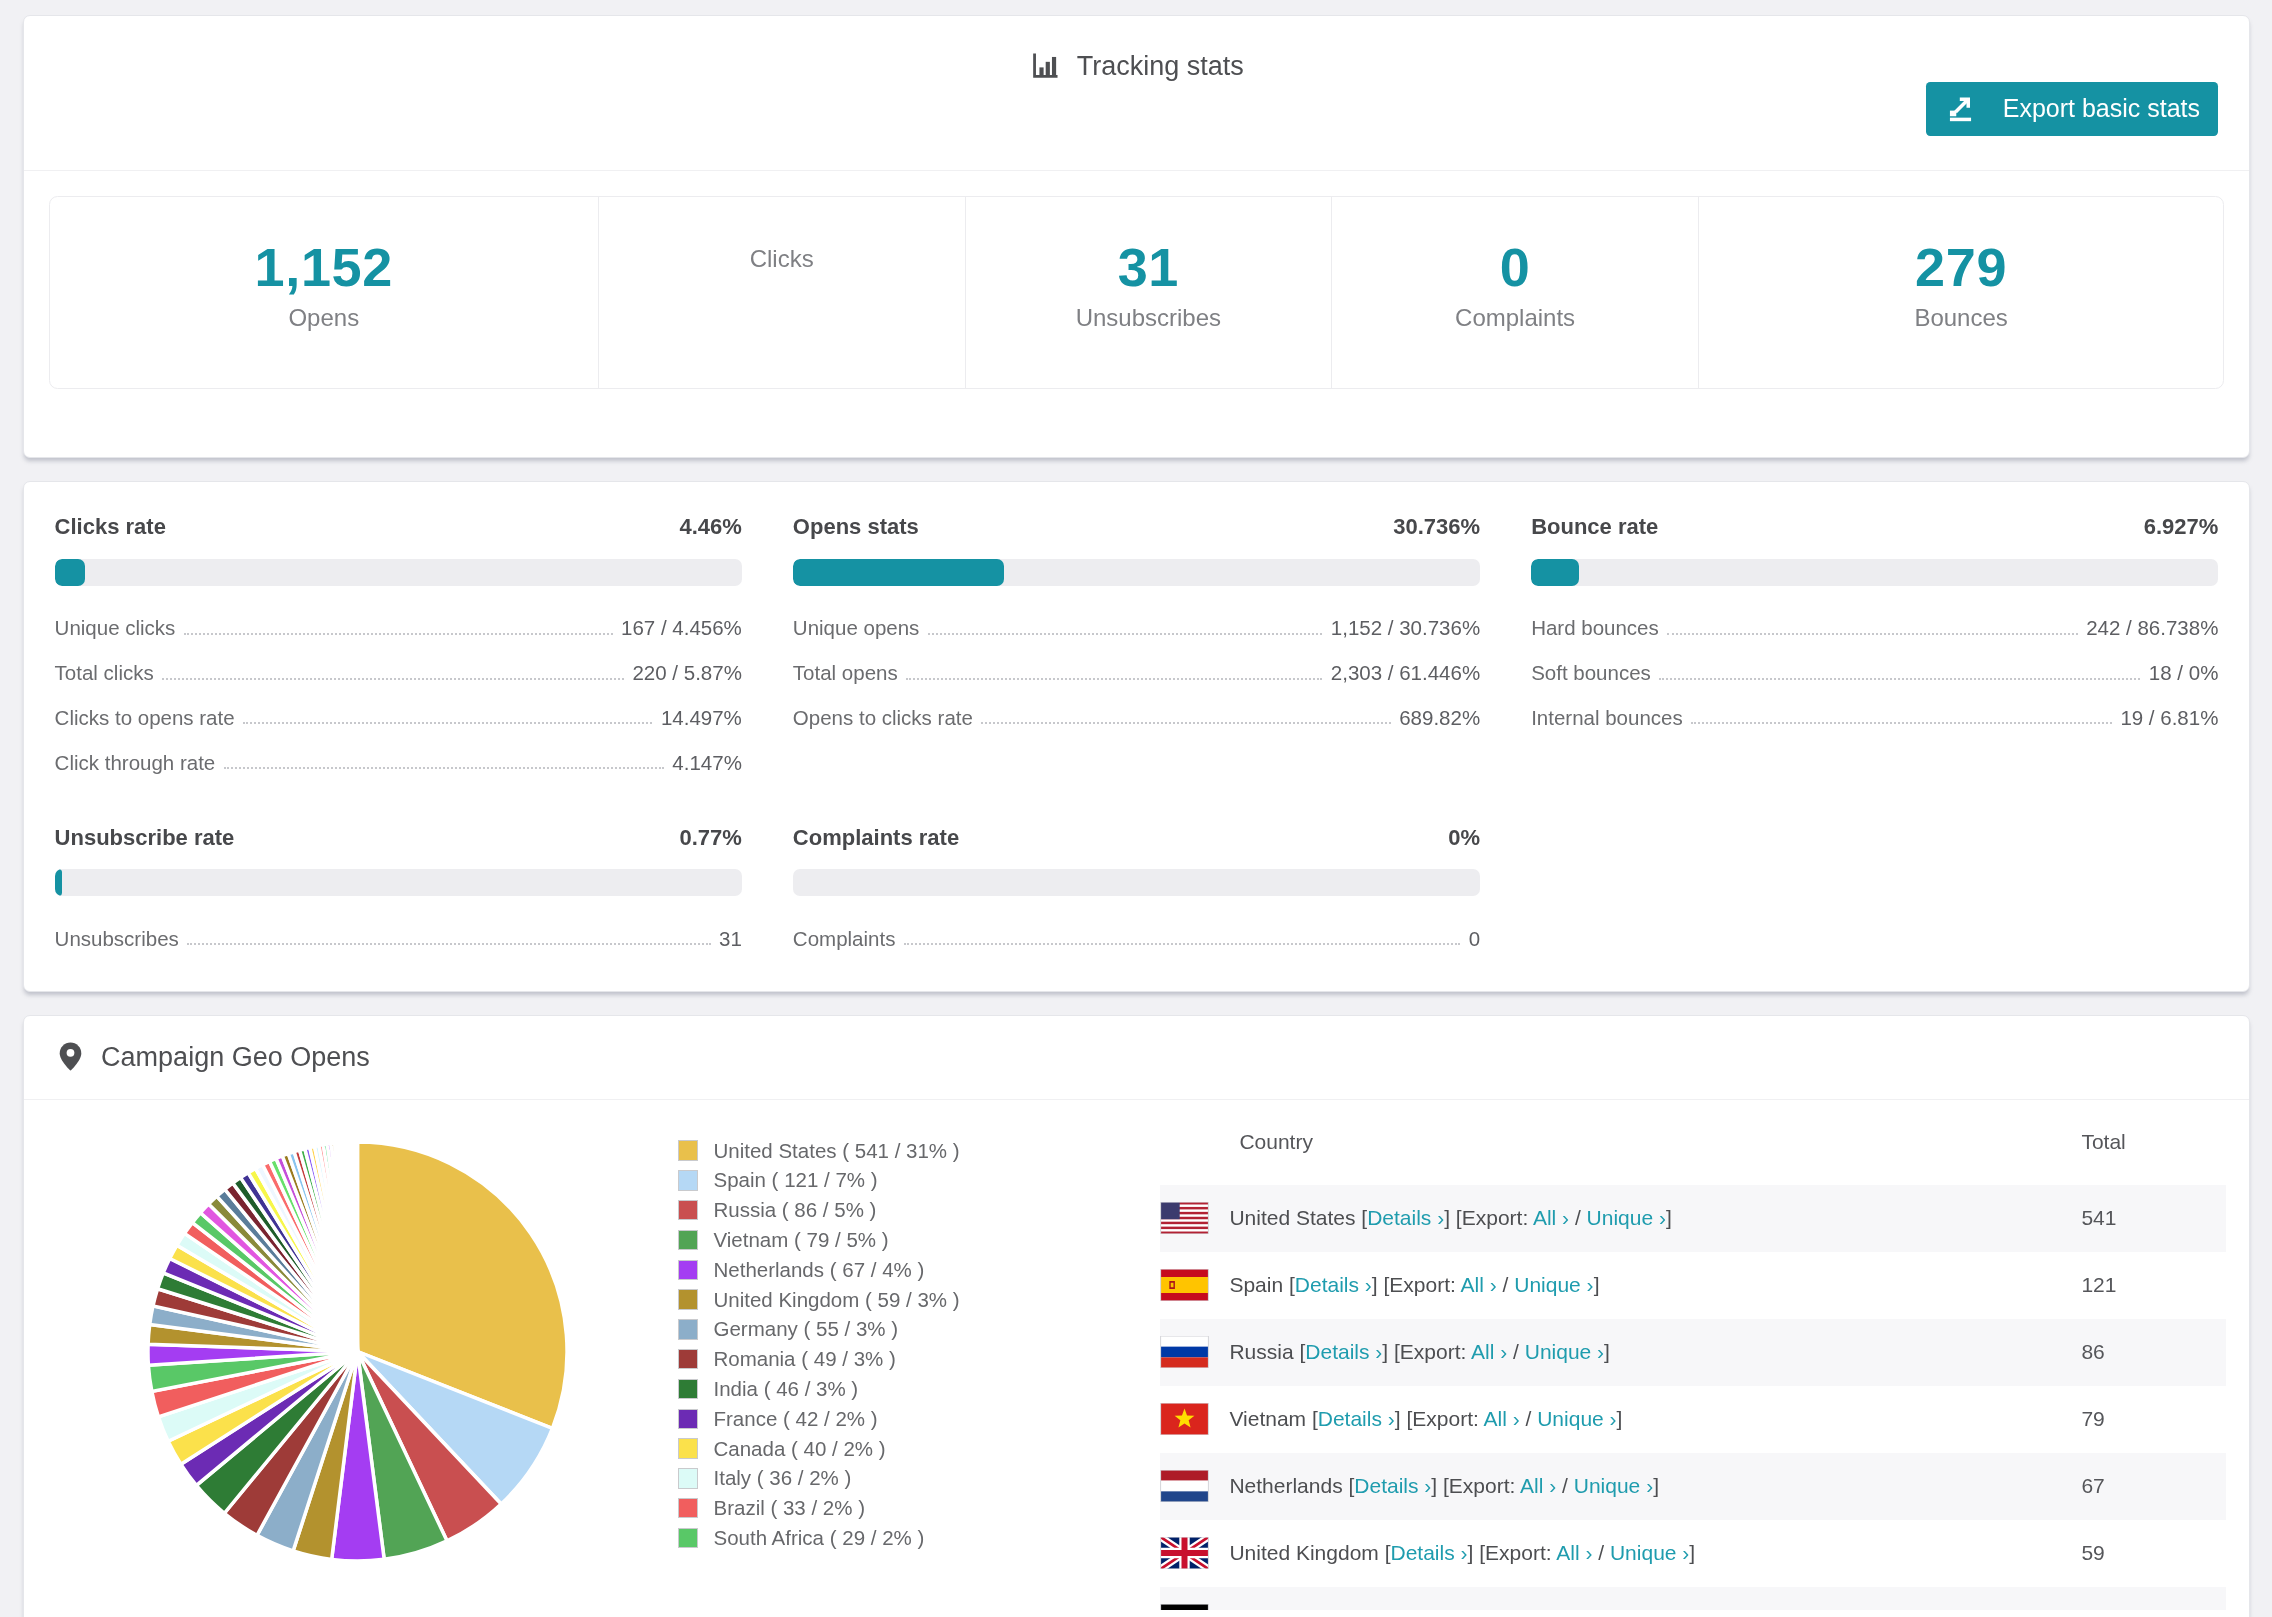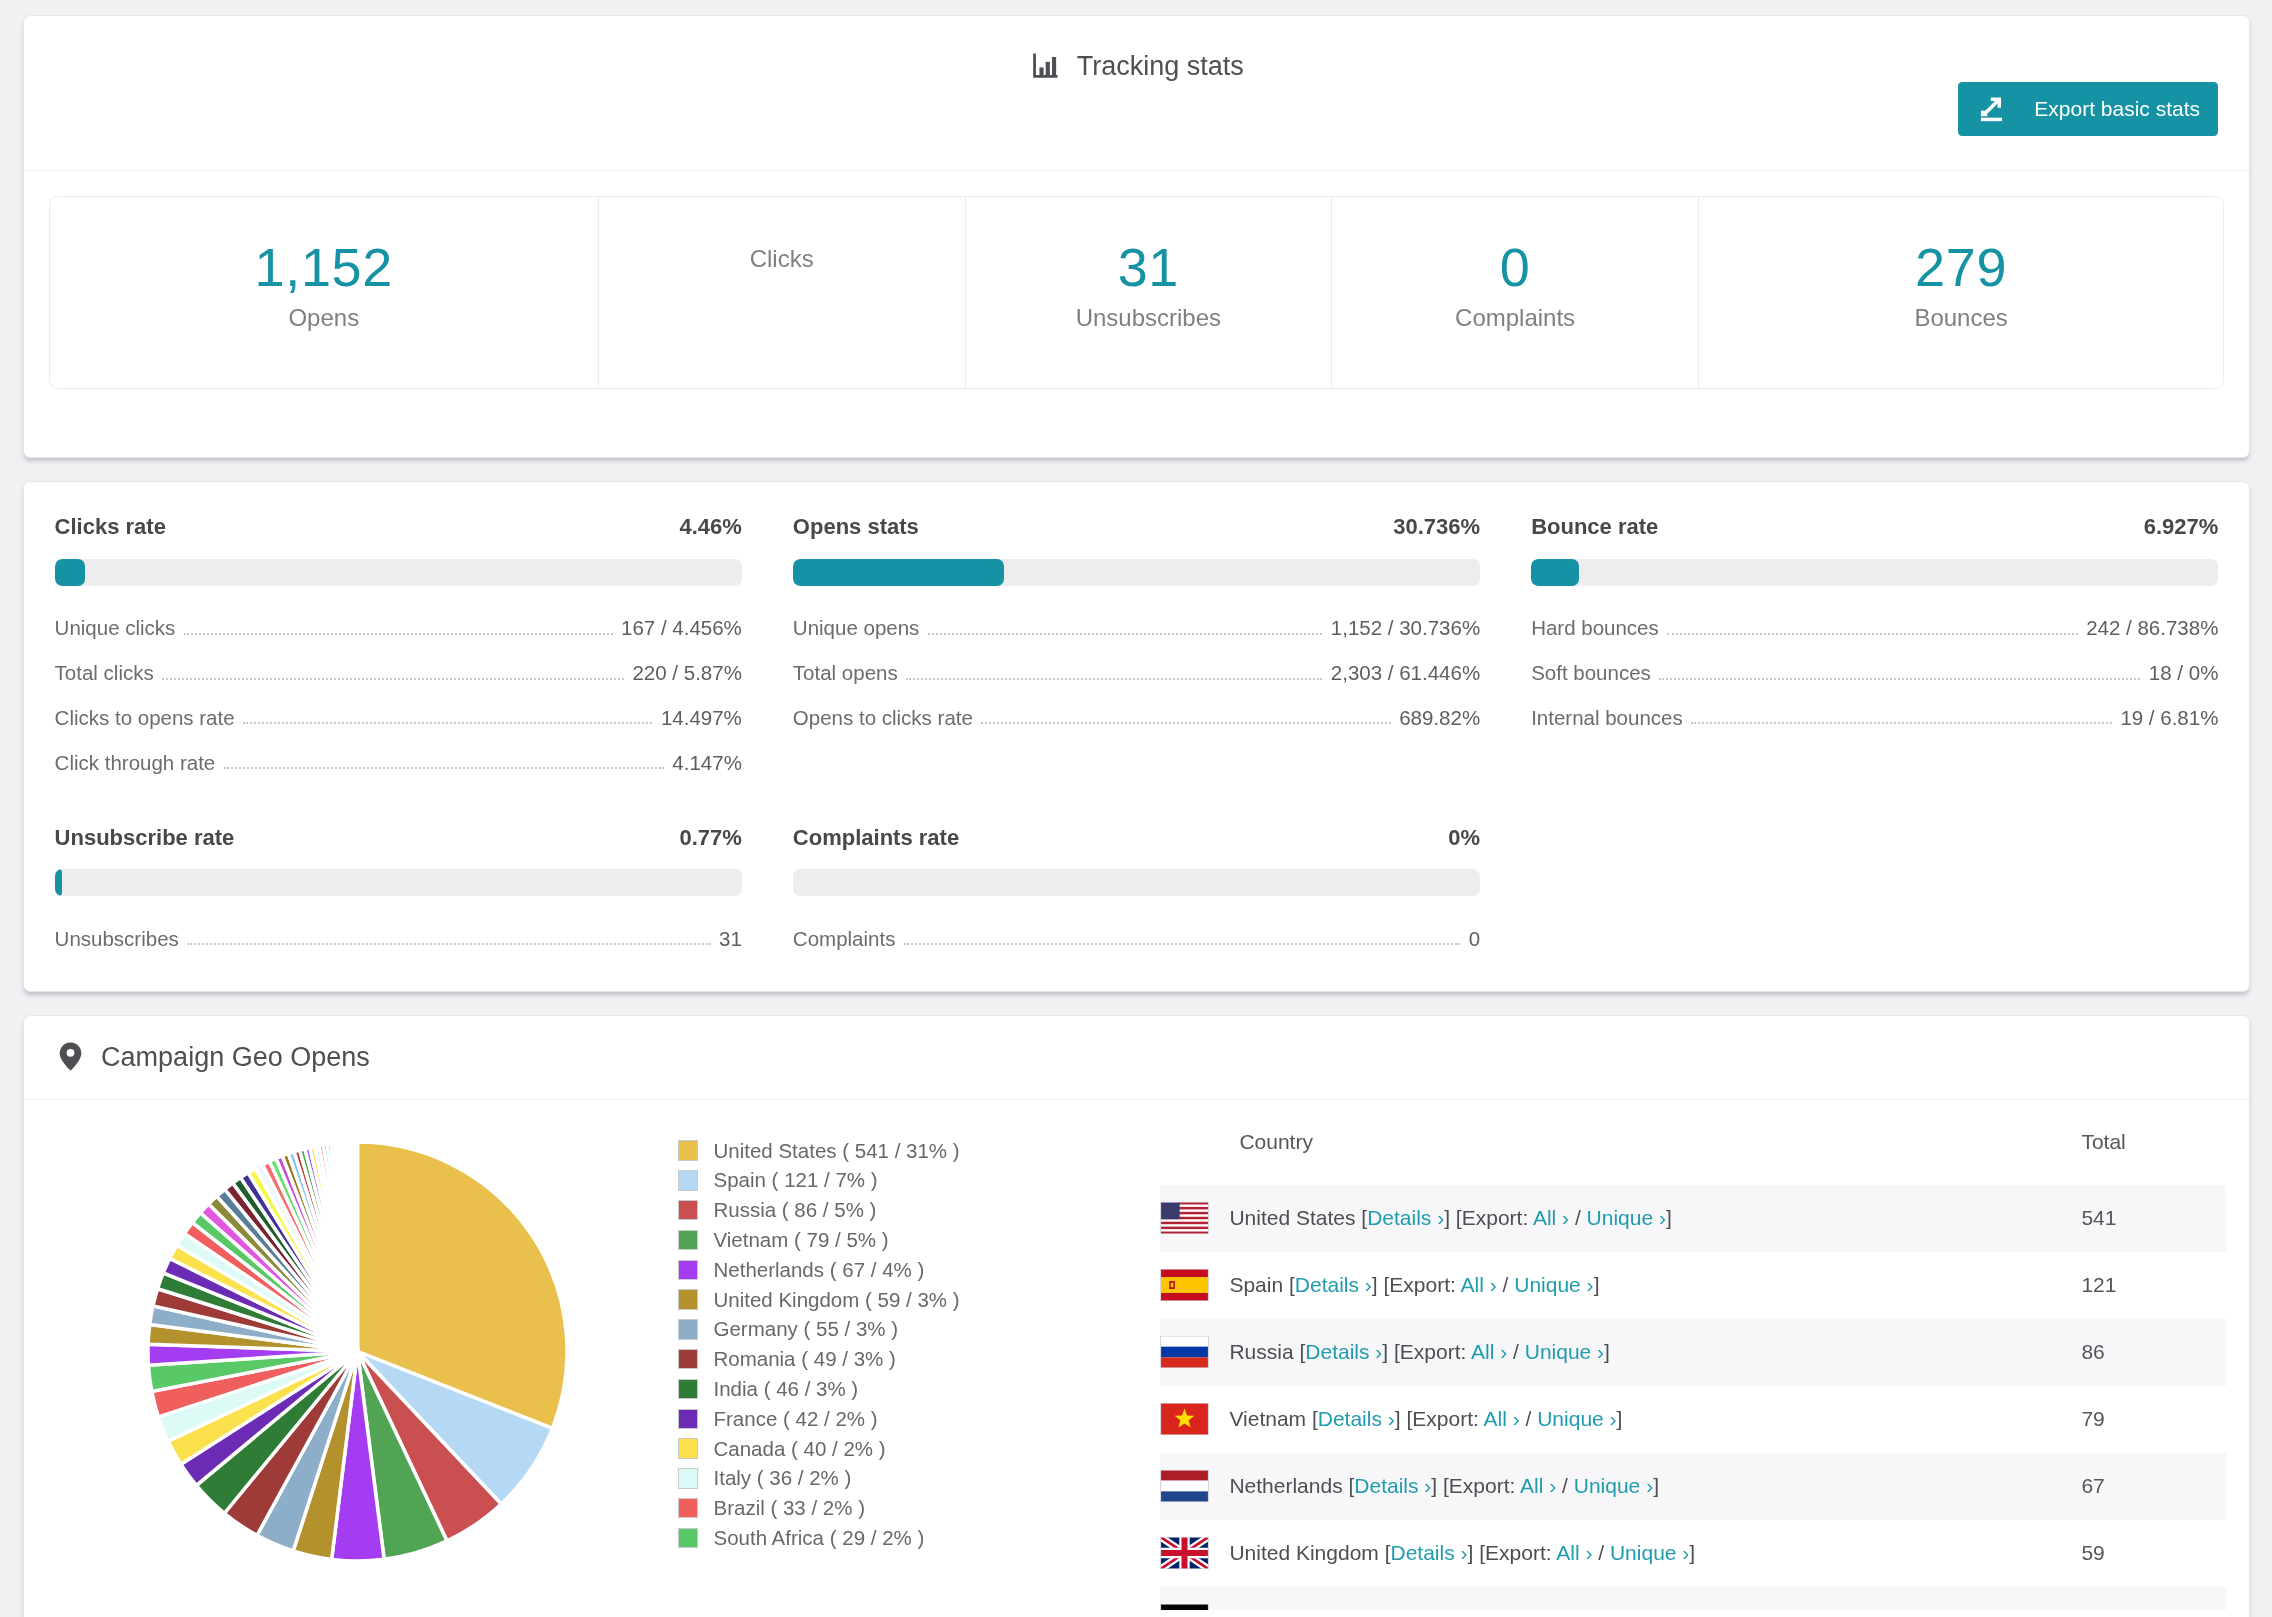--- a/index.html
+++ b/index.html
@@ -9,33 +9,33 @@
   #card-tracking{margin-top:15px;}
   .card + .card{margin-top:23px;}
 
   .card-header{display:flex;align-items:center;padding:25.4px 31px;}
   #card-tracking .card-header{padding:34px 31px;flex-direction:column;}
   .card-title{display:flex;align-items:center;gap:15.5px;font-size:27px;color:#4e4f52;}
   .hicon svg{display:block;}
   .divider{border-top:1.4px solid #f0f0f2;}
 
   .export-btn{margin-left:auto;display:flex;align-items:center;gap:27px;background:#1592a3;color:#fff;
-              font-size:21px;padding:11.3px 18.4px;border-radius:4.2px;border:none;cursor:pointer;
+              font-size:25px;padding:11.3px 18.4px;border-radius:4.2px;border:none;cursor:pointer;
               font-family:"Liberation Sans",sans-serif;}
   .export-btn svg{display:block;}
 
   .stats-box{margin:25.4px 25.4px 68px;border:1.4px solid #ececef;border-radius:8.5px;display:flex;}
   .stat-cell{padding:41px 0 56px;text-align:center;box-sizing:border-box;}
   .stat-cell + .stat-cell{border-left:1.4px solid #ececef;}
   .stat-cell:nth-child(1){width:25.2%;}
   .stat-cell:nth-child(2){width:16.9%;}
   .stat-cell:nth-child(3){width:16.85%;}
   .stat-cell:nth-child(4){width:16.9%;}
   .stat-cell:nth-child(5){width:24.15%;}
-  .stat-value{font-size:54px;font-weight:normal;color:#1592a3;letter-spacing:0.7px;line-height:1.1;}
+  .stat-value{font-size:54px;font-weight:bold;color:#1592a3;letter-spacing:0.7px;line-height:1.1;}
   .stat-label{margin-top:7px;font-size:24px;color:#7f8084;}
 
   #card-rates{padding:32px 31px 30px;display:grid;grid-template-columns:1fr 1fr 1fr;
               column-gap:51px;row-gap:40px;}
   .rate-head{display:flex;justify-content:space-between;align-items:baseline;
              font-size:22px;font-weight:bold;color:#47484b;}
   .bar{margin-top:18.4px;height:27px;background:#ededf0;border-radius:7px;overflow:hidden;}
   .bar-fill{height:100%;background:#1592a3;border-radius:7px;}
   .rate-rows{margin-top:20px;}
   .rrow{display:flex;align-items:flex-end;padding:10.6px 0;font-size:20.5px;line-height:1.15;}

